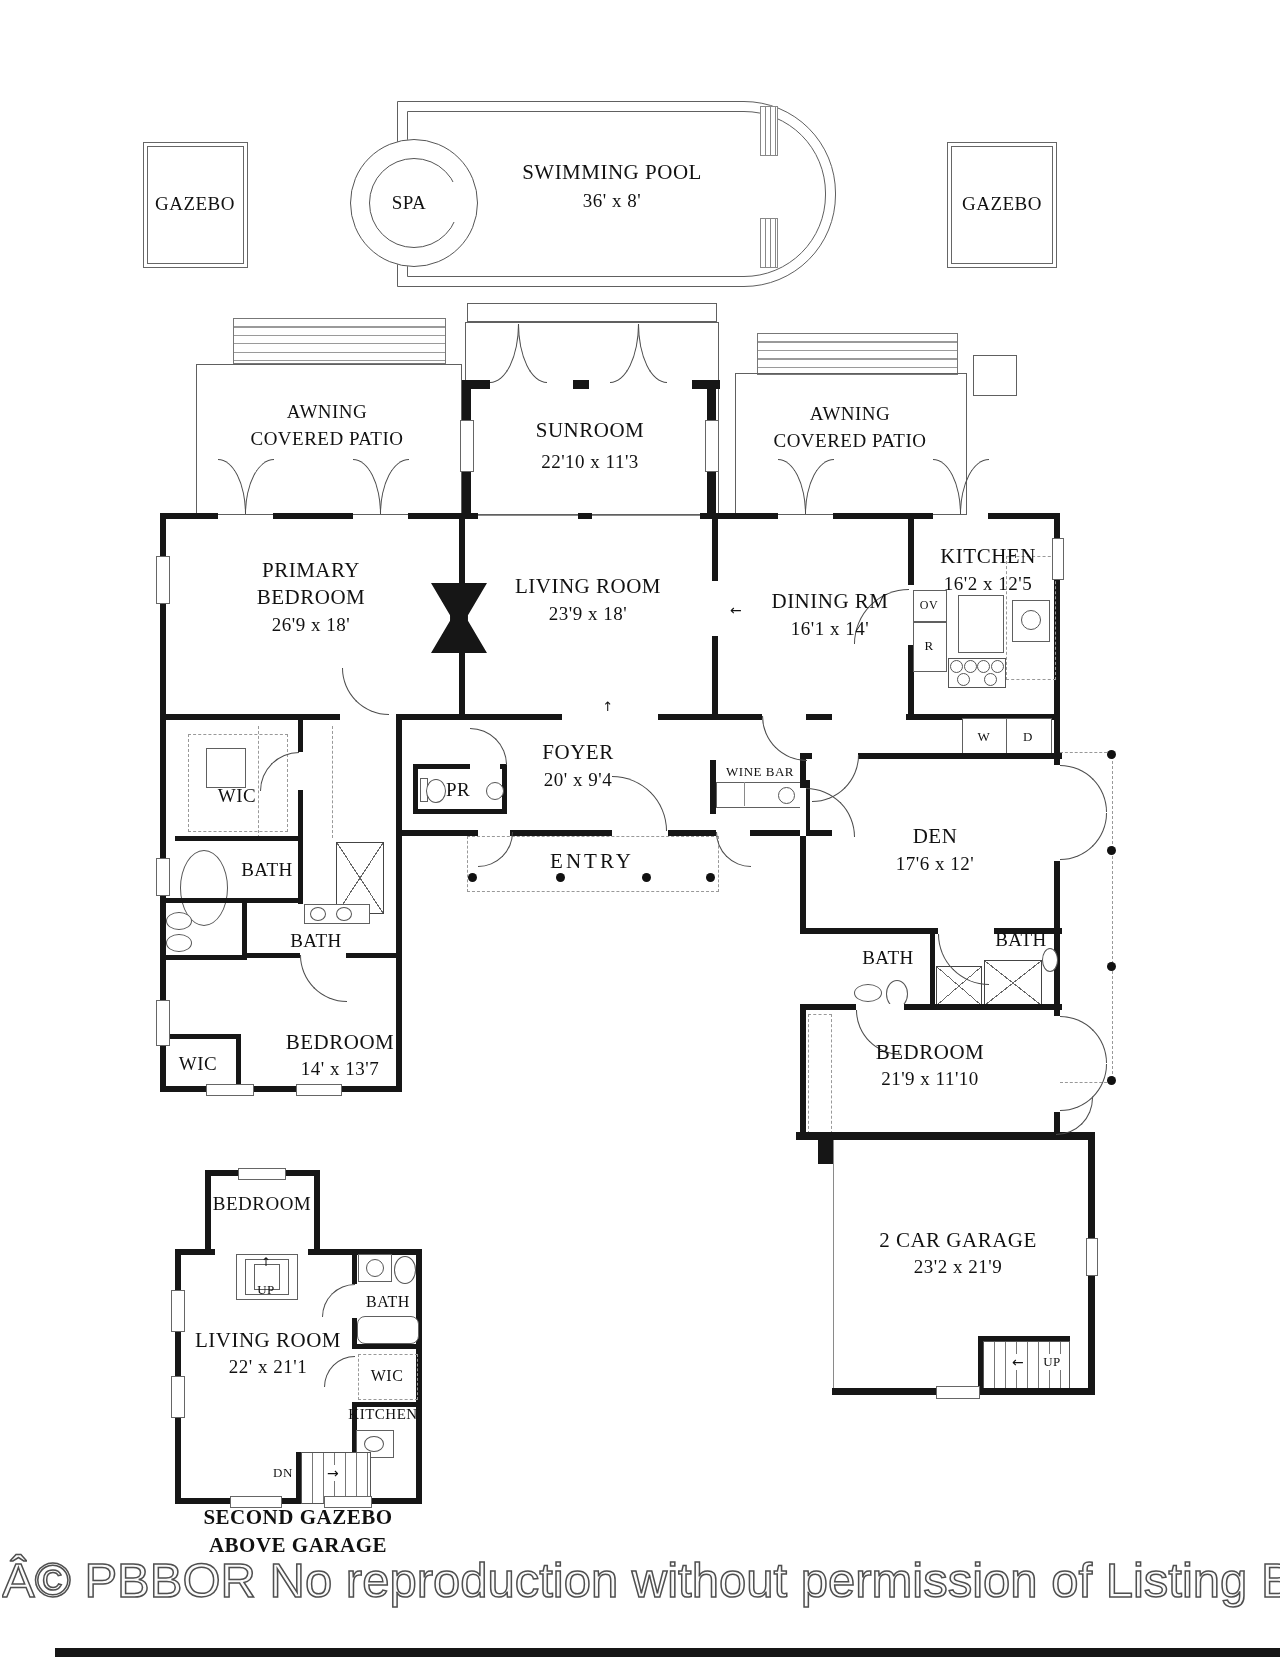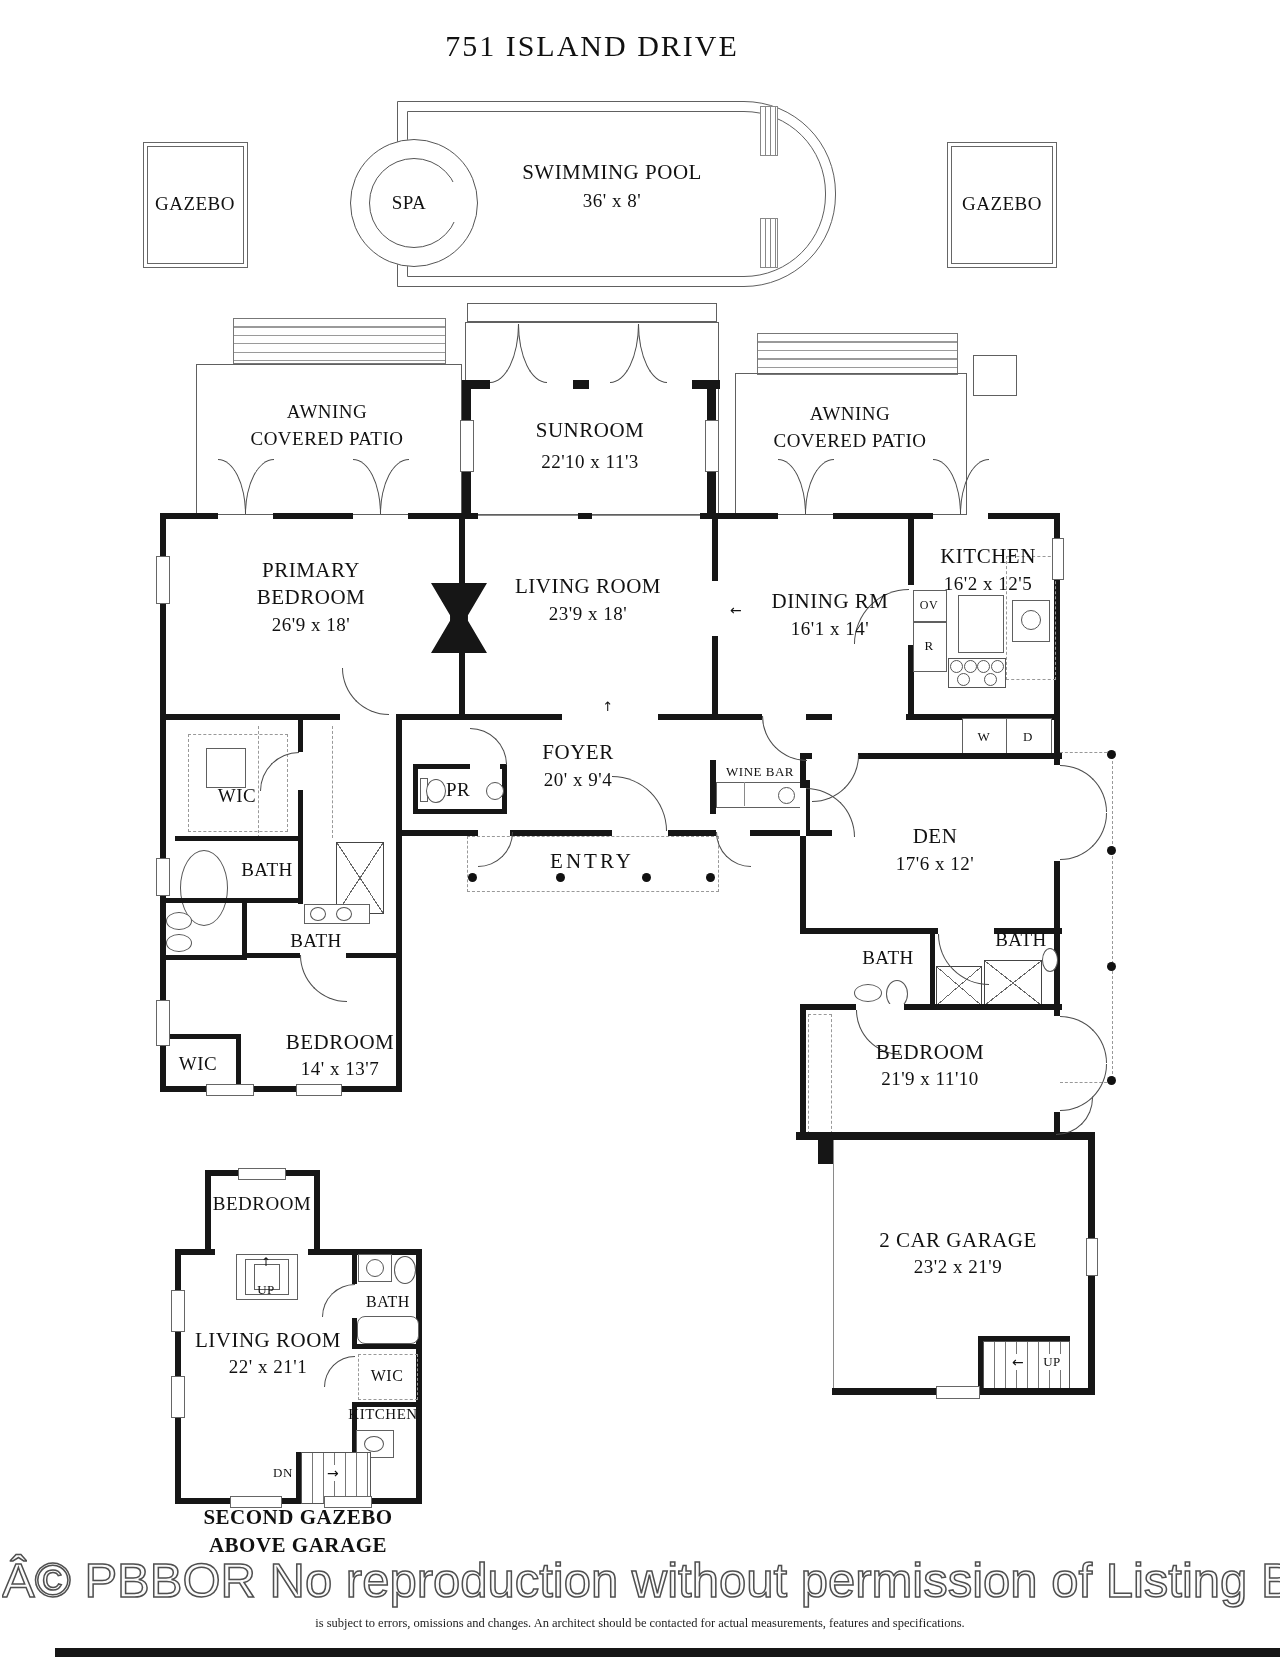--- a/index.html
+++ b/index.html
@@ -45,21 +45,20 @@
   .wm{position:absolute;left:2px;top:1552px;width:1278px;white-space:nowrap;overflow:hidden;
       font-family:"Liberation Sans",sans-serif;font-size:49px;color:#fbfbfb;
       -webkit-text-stroke:1.5px #4f4f4f;text-shadow:0 0 1px #999;z-index:9}
   .notice{position:absolute;left:0;width:1280px;text-align:center;font-size:12.5px;color:#1d1d1d;z-index:9}
 </style>
 </head>
 <body>
 
 <div class="plan">
 
-  <div class="lbl f30" style="left:592px;top:46px">751 ISLAND DRIVE</div>
 
   <div class="t" style="left:143px;top:142px;width:103px;height:124px;outline:1px solid #666;outline-offset:-5px"></div>
   <div class="lbl f19" style="left:195px;top:204px">GAZEBO</div>
 
   <div class="tn" style="left:397px;top:101px;width:437px;height:184px;border-radius:0 92px 92px 0"></div>
   <div class="tn" style="left:407px;top:111px;width:417px;height:164px;border-radius:0 82px 82px 0"></div>
   <div class="psteps" style="left:760px;top:106px;width:16px;height:48px"></div>
   <div class="psteps" style="left:760px;top:218px;width:16px;height:48px"></div>
   <div class="lbl f21" style="left:612px;top:172px">SWIMMING POOL</div>
   <div class="lbl f19" style="left:612px;top:201px">36' x 8'</div>
@@ -355,16 +354,15 @@
 
   <div class="w" style="left:296px;top:1452px;width:5px;height:50px"></div>
   <div class="stairsV" style="left:301px;top:1452px;width:68px;height:50px"></div>
   <div class="lbl f13" style="left:283px;top:1473px;background:#fff;padding:0 2px">DN</div>
   <div class="lbl f14 ic" style="left:333px;top:1473px;background:#fff;padding:0 2px">→</div>
 
   <div class="lbl f21 bold" style="left:298px;top:1517px">SECOND GAZEBO</div>
   <div class="lbl f21 bold" style="left:298px;top:1545px">ABOVE GARAGE</div>
 
   <div class="wm">Â© PBBOR No reproduction without permission of Listing Brok</div>
-  <div class="notice" style="top:1616px">is subject to errors, omissions and changes. An architect should be contacted for actual measurements, features and specifications.</div>
   <div class="w" style="left:55px;top:1648px;width:1225px;height:9px"></div>
 
 </div>
 
 </body></html>

